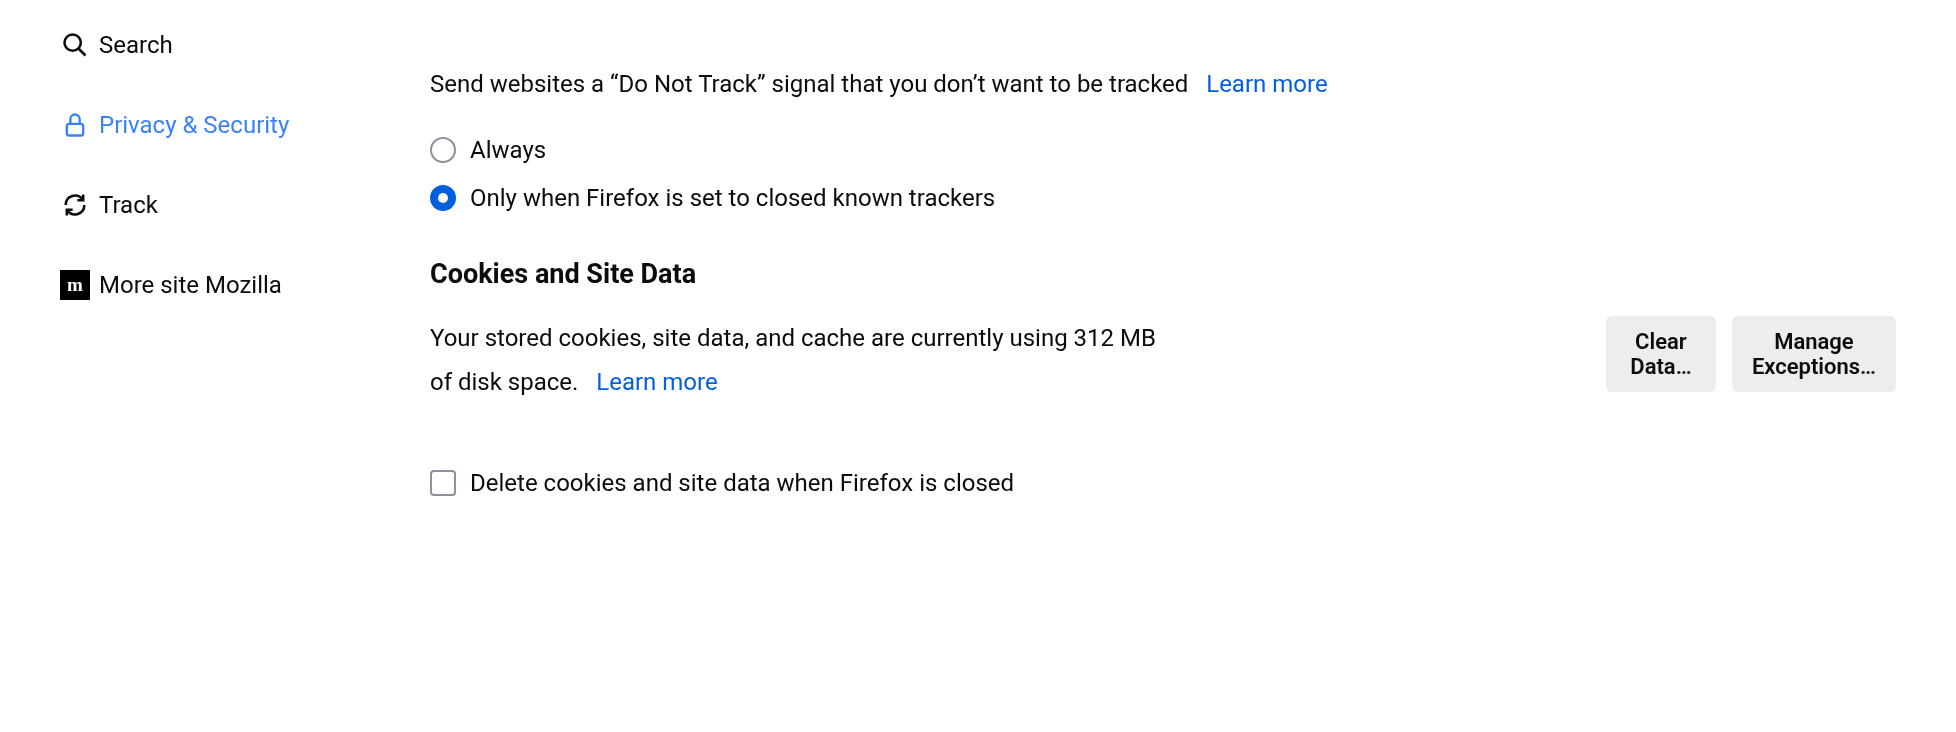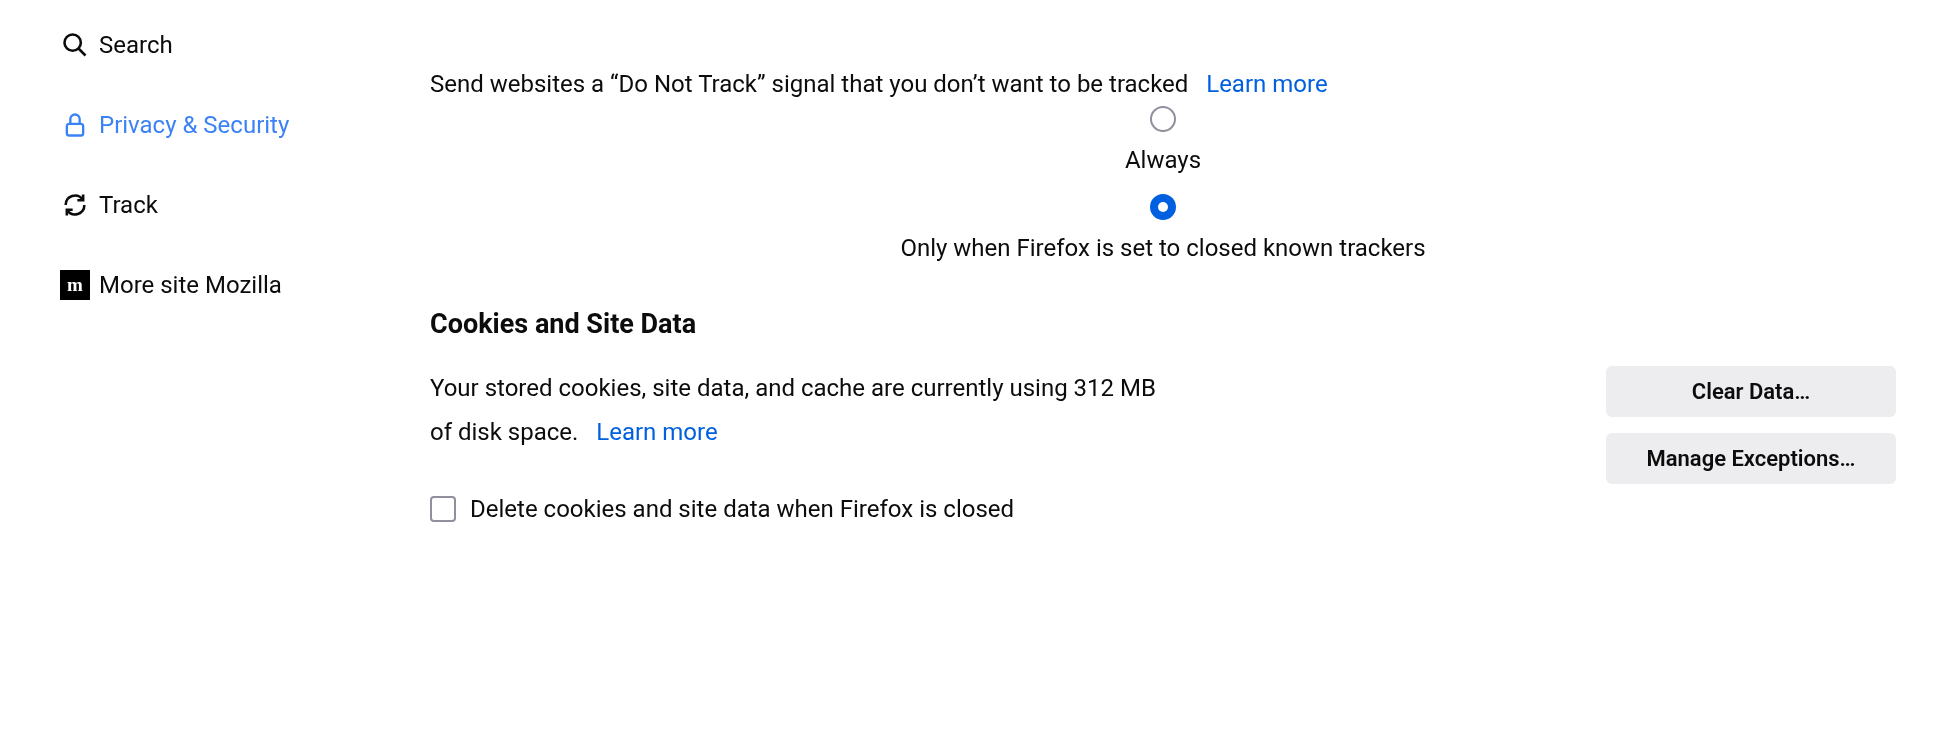--- a/index.html
+++ b/index.html
@@ -45,34 +45,33 @@
     }
     .main {
       flex: 1;
       padding-left: 30px;
       padding-right: 60px;
       padding-top: 66px;
     }
     .dnt-description {
       font-size: 24px;
       line-height: 1.5;
-      margin-bottom: 4px;
+      margin-bottom: 34px;
     }
     .learn-more {
       color: #0060df;
       cursor: pointer;
       text-decoration: none;
     }
     .radio-row {
       display: flex;
       align-items: center;
       gap: 14px;
       margin-bottom: 20px;
       font-size: 24px;
-      flex-direction: column;
     }
     .radio-row:last-of-type {
       margin-bottom: 0;
     }
     .radio-input {
       width: 26px;
       height: 26px;
       border: 2px solid #8f8f9d;
       border-radius: 50%;
       background: #fff;
@@ -110,42 +109,42 @@
     .cookies-text-col {
       flex: 1;
     }
     .cookies-description {
       font-size: 24px;
       line-height: 1.85;
       max-width: 740px;
     }
     .buttons-col {
       display: flex;
-      flex-direction: column;
+      flex-direction: row;
       gap: 16px;
       width: 290px;
       flex-shrink: 0;
     }
     .btn {
       background: #ededf0;
       border: none;
       border-radius: 6px;
       padding: 13px 20px;
       font-size: 22px;
       font-weight: 600;
       color: #0c0c0d;
       cursor: pointer;
       text-align: center;
       font-family: inherit;
     }
     .checkbox-row {
       display: flex;
       align-items: center;
       gap: 14px;
-      margin-top: 40px;
+      margin-top: 64px;
       font-size: 24px;
       text-align: right;
     }
     .checkbox-input {
       width: 26px;
       height: 26px;
       border: 2px solid #8f8f9d;
       border-radius: 4px;
       background: #fff;
       cursor: pointer;

